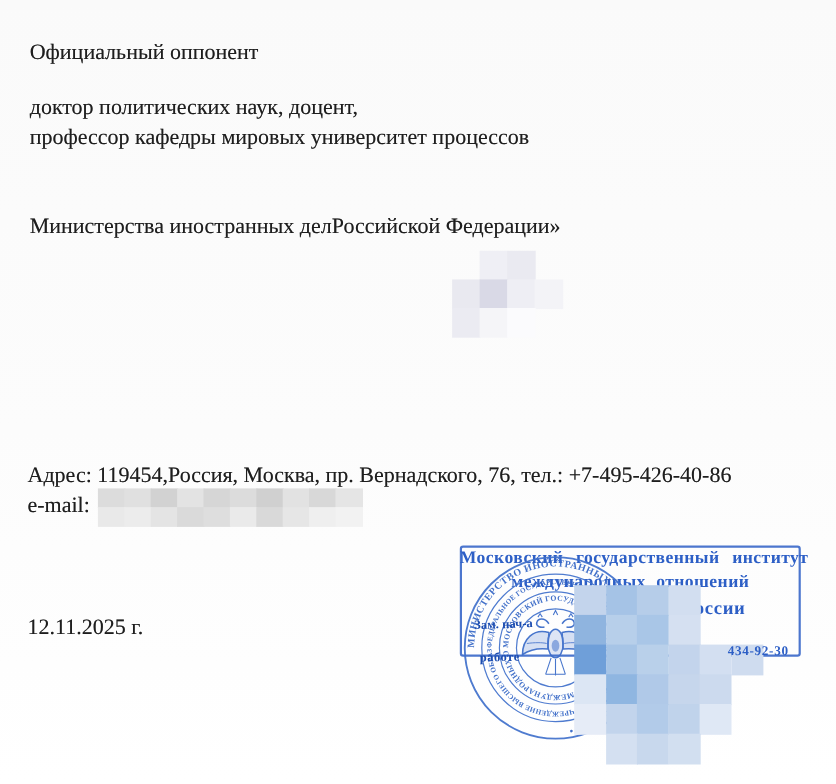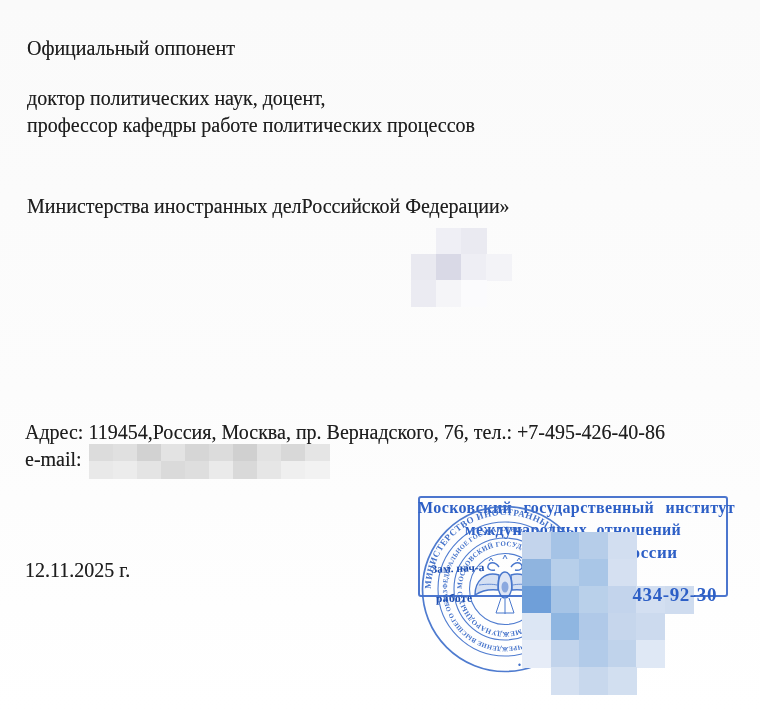--- a/index.html
+++ b/index.html
@@ -22,37 +22,37 @@
     border:2.4px solid rgba(45,94,198,.85);border-radius:3px;
   }
   .srl{position:absolute;font-family:"Liberation Serif","DejaVu Serif",serif;
        font-weight:bold;color:#2d5fc6;white-space:nowrap;}
   .l1{left:418px;top:499px;width:310px;text-align:center;font-size:16px;
       letter-spacing:.4px;word-spacing:7px;}
   .l2{left:418px;top:521px;width:310px;text-align:center;font-size:16px;
       letter-spacing:.4px;word-spacing:5px;}
   .l3{left:621px;top:543px;font-size:17px;letter-spacing:.6px;}
   .l4{right:42px;top:566px;font-size:15.5px;letter-spacing:.3px;word-spacing:3px;z-index:6;}
-  .l5{right:43px;top:584px;font-size:19px;letter-spacing:.6px;z-index:6;}
+  .l5{right:43px;top:584px;font-size:12px;letter-spacing:.6px;z-index:6;}
   .stamp-round{position:absolute;left:419px;top:503px;opacity:.93;z-index:2;}
   .stamp-annot{position:absolute;font-family:"Liberation Serif","DejaVu Serif",serif;
        font-weight:bold;color:#1d4db0;font-size:11.5px;z-index:3;white-space:nowrap;}
   .a1{left:431px;top:562px;transform:rotate(-2deg);}
   .a2{left:436px;top:592px;transform:rotate(-1deg);letter-spacing:.4px;}
   .stamp .redaction{z-index:5;}
 </style>
 </head>
 <body>
 
 <div class="doc">
 
   <div class="t" style="left:27px;top:86px">доктор политических наук, доцент,</div>
 
   <div class="t" style="left:27px;top:36px">Официальный оппонент</div>
-  <div class="t" style="left:27px;top:113px">профессор кафедры работе политических процессов</div>
+  <div class="t" style="left:27px;top:113px">профессор кафедры мировых университет процессов</div>
   <div class="t" style="left:27px;top:194px">Министерства иностранных делРоссийской Федерации»</div>
 
 
   <div class="redaction" style="left: 411px; top: 228px;">
       <div class="rcell" style="left: 25px; top: 0px; width: 25.5px; height: 26.5px; background: rgb(239, 239, 245);"></div>
       <div class="rcell" style="left: 50px; top: 0px; width: 25.5px; height: 26.5px; background: rgb(234, 234, 241);"></div>
       <div class="rcell" style="left: 0px; top: 26px; width: 25.5px; height: 26.5px; background: rgb(233, 233, 240);"></div>
       <div class="rcell" style="left: 25px; top: 26px; width: 25.5px; height: 26.5px; background: rgb(217, 217, 230);"></div>
       <div class="rcell" style="left: 50px; top: 26px; width: 25.5px; height: 26.5px; background: rgb(238, 238, 244);"></div>
       <div class="rcell" style="left: 75px; top: 26px; width: 25.5px; height: 26.5px; background: rgb(243, 243, 247);"></div>

